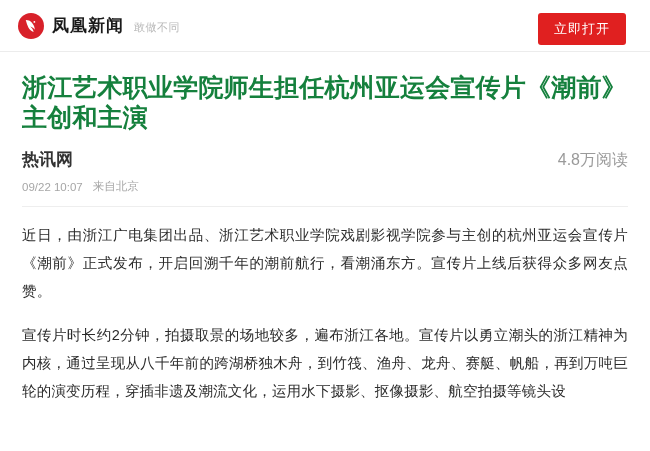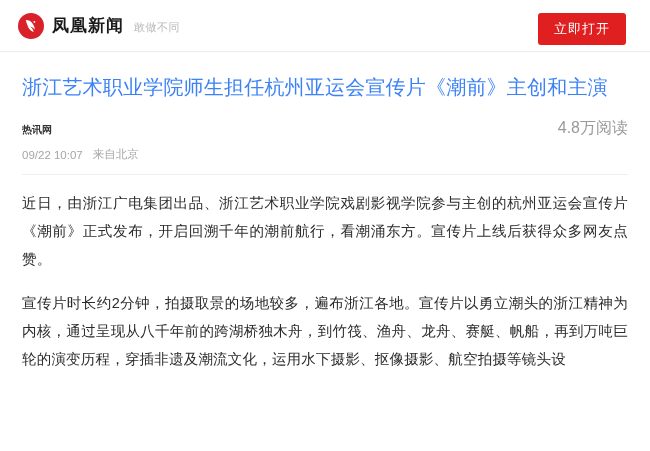--- a/index.html
+++ b/index.html
@@ -71,37 +71,37 @@
     white-space: nowrap;
     letter-spacing: 1px;
     margin-top: 7px;
   }
 
   
   .article {
     padding: 16px 22px 0 22px;
   }
   .headline {
-    font-size: 20px;
+    font-size: 25px;
     line-height: 30px;
-    font-weight: normal;
-    color: #3b82f6;
+    font-weight: bold;
+    color: #15803d;
     margin: 4px 0 0 0;
     letter-spacing: 0.2px;
   }
   .meta {
     margin-top: 16px;
   }
   .source-row {
     display: flex;
     align-items: baseline;
     justify-content: space-between;
   }
   .source-name {
-    font-size: 10px;
+    font-size: 17px;
     color: #333;
     font-weight: bold;
   }
   .read-count {
     font-size: 16px;
     color: #9a9a9a;
   }
   .time-row {
     margin-top: 8px;
     display: flex;

